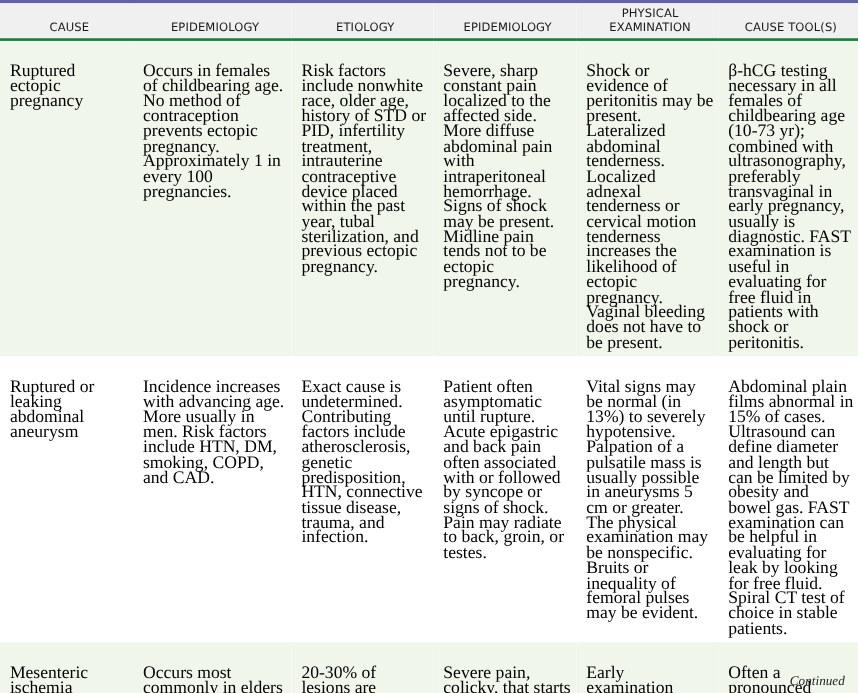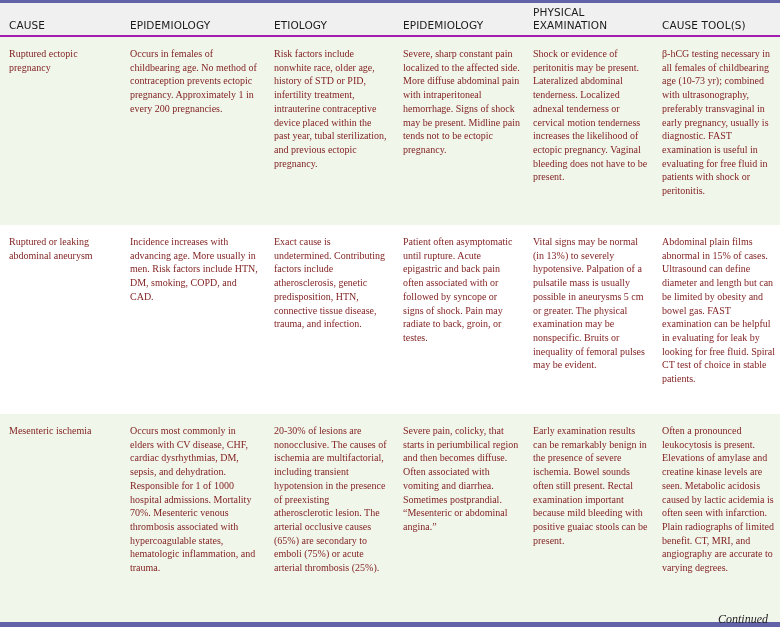--- a/index.html
+++ b/index.html
@@ -13,28 +13,28 @@
   col.c1 { width: 121px; }
   col.c2 { width: 144px; }
   col.c3 { width: 129px; }
   col.c4 { width: 130px; }
   col.c5 { width: 129px; }
   col.c6 { width: 127px; }
   thead tr { background: #f0f0f0; }
   th {
     font-family: "DejaVu Sans", sans-serif;
     font-size: 10.5px; font-weight: normal; letter-spacing: 0.1px;
-    color: #1a1a1a; text-align: left; vertical-align: bottom;
+    color: #1a1a1a; text-align: center; vertical-align: bottom;
     padding: 0 4px 3px 9px; line-height: 13px; height: 29px;
-    border-bottom: 2px solid #a21caf;
+    border-bottom: 2px solid #15803d;
   }
   td {
     font-family: "Liberation Serif", "DejaVu Serif", serif;
-    font-size: 10px; color: #7f1d1d; vertical-align: top;
-    padding: 10px 4px 6px 9px; line-height: 13.7px;
+    font-size: 16px; color: #000000; vertical-align: top;
+    padding: 21px 4px 6px 9px; line-height: 13.7px;
   }
   tr.shade { background: #f1f6eb; }
   tr.plain { background: #ffffff; margin-left: 26px; }
   tr.r1 td { height: 172px; }
   tr.r2 td { height: 173px; }
   tr.r3 td { height: 192px; }
   .continued {
     position: absolute; right: 12px; top: 612px;
     font-family: "Liberation Serif", serif; font-style: italic;
     font-size: 12px; color: #222;
@@ -59,21 +59,21 @@
         <th>EPIDEMIOLOGY</th>
         <th>ETIOLOGY</th>
         <th>EPIDEMIOLOGY</th>
         <th>PHYSICAL EXAMINATION</th>
         <th>CAUSE TOOL(S)</th>
       </tr>
     </thead>
     <tbody>
       <tr class="shade r1">
         <td>Ruptured ectopic pregnancy</td>
-        <td>Occurs in females of childbearing age. No method of contraception prevents ectopic pregnancy. Approximately 1 in every 200 pregnancies.</td>
+        <td>Occurs in females of childbearing age. No method of contraception prevents ectopic pregnancy. Approximately 1 in every 100 pregnancies.</td>
         <td>Risk factors include nonwhite race, older age, history of STD or PID, infertility treatment, intrauterine contraceptive device placed within the past year, tubal sterilization, and previous ectopic pregnancy.</td>
         <td>Severe, sharp constant pain localized to the affected side. More diffuse abdominal pain with intraperitoneal hemorrhage. Signs of shock may be present. Midline pain tends not to be ectopic pregnancy.</td>
         <td>Shock or evidence of peritonitis may be present. Lateralized abdominal tenderness. Localized adnexal tenderness or cervical motion tenderness increases the likelihood of ectopic pregnancy. Vaginal bleeding does not have to be present.</td>
         <td>β-hCG testing necessary in all females of childbearing age (10-73 yr); combined with ultrasonography, preferably transvaginal in early pregnancy, usually is diagnostic. FAST examination is useful in evaluating for free fluid in patients with shock or peritonitis.</td>
       </tr>
       <tr class="plain r2">
         <td>Ruptured or leaking abdominal aneurysm</td>
         <td>Incidence increases with advancing age. More usually in men. Risk factors include HTN, DM, smoking, COPD, and CAD.</td>
         <td>Exact cause is undetermined. Contributing factors include atherosclerosis, genetic predisposition, HTN, connective tissue disease, trauma, and infection.</td>
         <td>Patient often asymptomatic until rupture. Acute epigastric and back pain often associated with or followed by syncope or signs of shock. Pain may radiate to back, groin, or testes.</td>

